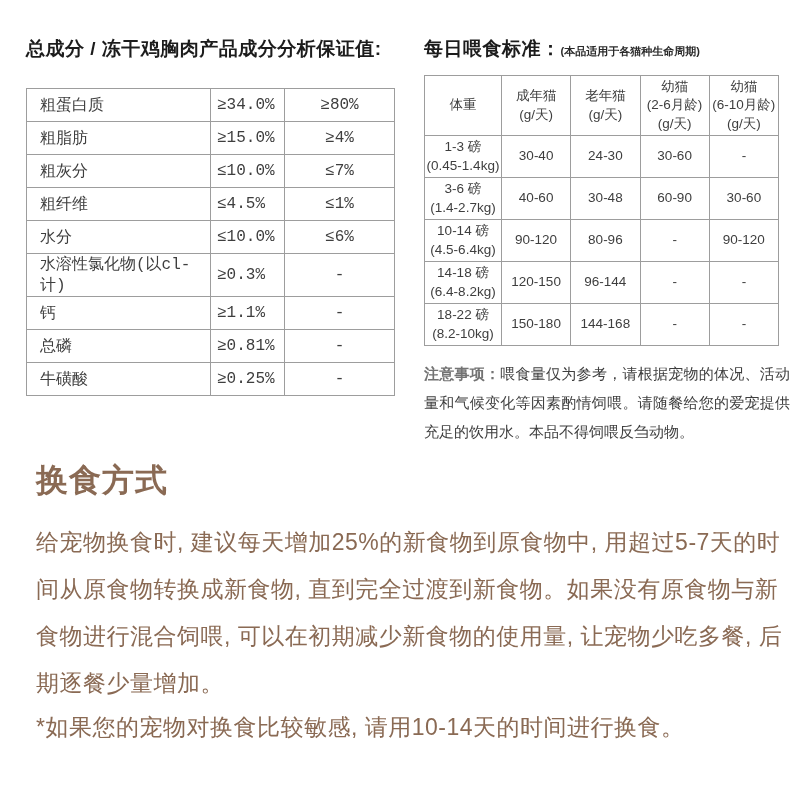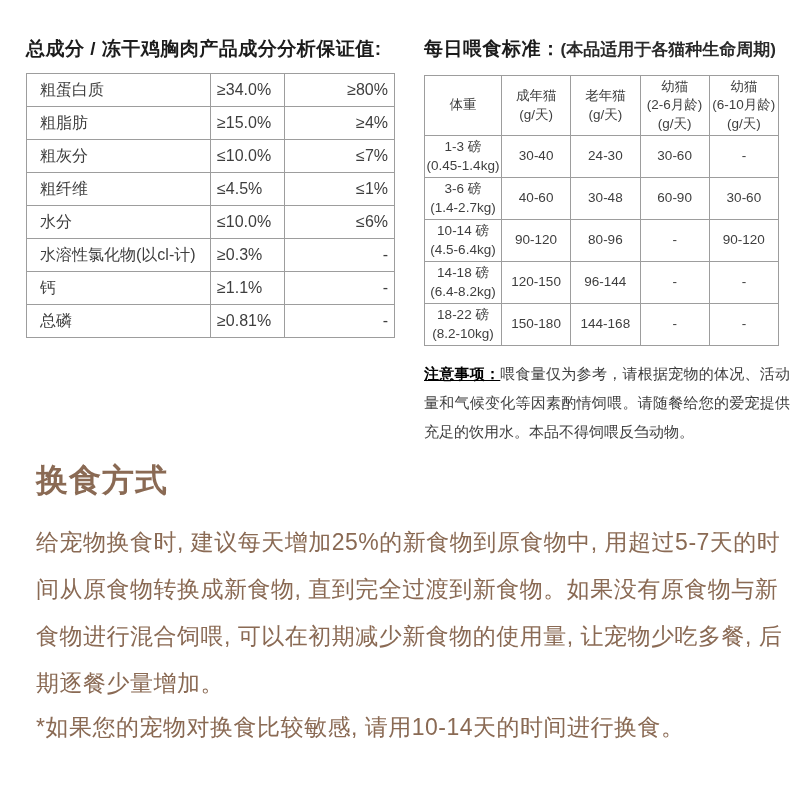--- a/index.html
+++ b/index.html
@@ -14,48 +14,48 @@
 
   .top-area { display: flex; gap: 30px; }
   .col-left { width: 368px; flex: none; }
   .col-right { width: 366px; flex: none; }
 
   .section-title {
     font-size: 19px; font-weight: bold; color: #1c1c1c;
     letter-spacing: 0.5px; white-space: nowrap;
   }
   .section-title .subtitle {
-    font-size: 17px; font-weight: bold; color: #2a2a2a; letter-spacing: 0;
+    font-size: 11px; font-weight: bold; color: #2a2a2a; letter-spacing: 0;
   }
 
   
   table { border-collapse: collapse; background: #fff; }
-  .comp-table { width: 368px; margin-top: 11px; table-layout: fixed; }
+  .comp-table { width: 368px; margin-top: 26px; table-layout: fixed; font-family: Liberation Mono, monospace; }
   .comp-table td {
     border: 1px solid #9d9d9d;
     height: 33px; font-size: 16px; color: #3e3e3e;
     padding: 0 6px;
   }
   .comp-table td.c-name { width: 184px; padding-left: 13px; }
   .comp-table td.c-v1 { width: 74px; }
-  .comp-table td.c-v2 { width: 110px; text-align: right; }
+  .comp-table td.c-v2 { width: 110px; text-align: center; }
 
   
   .feed-table { width: 355px; margin-top: 13px; table-layout: fixed; }
   .feed-table th, .feed-table td {
     border: 1px solid #9d9d9d; text-align: center;
     font-size: 13.5px; font-weight: normal; color: #3e3e3e;
     padding: 2px 1px; line-height: 1.35;
   }
   .feed-table th { height: 60px; }
   .feed-table td { height: 42px; }
   .feed-table .w-col { width: 77px; }
 
   .notes { margin-top: 14px; width: 366px; font-size: 15px; line-height: 1.93; color: #3e3e3e; text-align: justify; }
-  .notes .notes-label { font-weight: bold; color: #000000; text-decoration: underline; }
+  .notes .notes-label { font-weight: bold; color: #737373; }
 
   
   .transition { padding: 12px 10px 0 10px; }
   .transition-title { font-size: 32px; font-weight: bold; letter-spacing: 1px; }
   .transition-body { margin-top: 16px; font-size: 23px; line-height: 2.04; letter-spacing: 0.5px; width: 748px; }
   .transition-footnote { margin-top: 6px; font-size: 23px; letter-spacing: 0.5px; width: 748px; }
 </style>
 </head>
 <body>
 
@@ -98,20 +98,25 @@
               <td class="c-v2">-</td>
             </tr>
             <tr>
               <td class="c-name">钙</td>
               <td class="c-v1">≥1.1%</td>
               <td class="c-v2">-</td>
             </tr>
             <tr>
               <td class="c-name">总磷</td>
               <td class="c-v1">≥0.81%</td>
+              <td class="c-v2">-</td>
+            </tr>
+            <tr>
+              <td class="c-name">牛磺酸</td>
+              <td class="c-v1">≥0.25%</td>
               <td class="c-v2">-</td>
             </tr>
           </tbody>
       </table>
     </div>
 
     <div class="col-right">
       <div class="section-title">
         <span>每日喂食标准：</span><span class="subtitle">(本品适用于各猫种生命周期)</span>
       </div>

